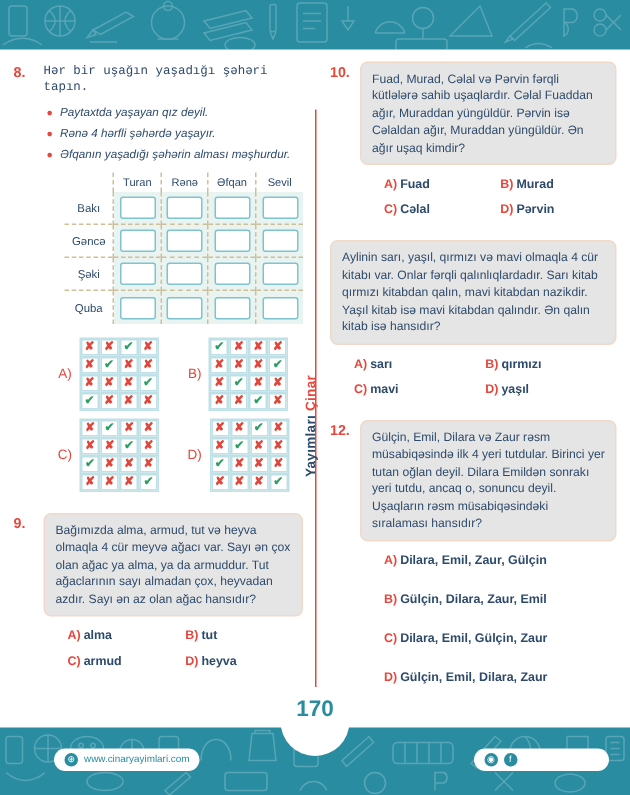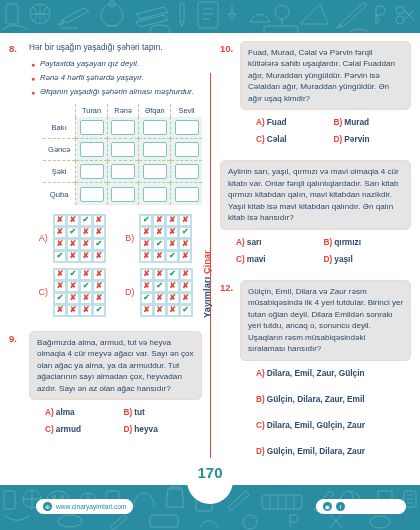--- a/index.html
+++ b/index.html
@@ -75,20 +75,21 @@
     font-size: 9.5px;
     padding-top: 2px;
   }
   .q-body { flex: 1 1 auto; }
 
   .q-title {
     color: #2e4a6b;
     font-size: 8.3px;
     line-height: 1.35;
     padding-top: 1px;
+    font-family: Liberation Mono, monospace;
   }
 
   .bullets { margin: 6px 0 0 2px; }
   .bullet {
     display: flex;
     font-size: 7.8px;
     color: #2e4a6b;
     line-height: 1.4;
     margin-bottom: 2.5px;
     font-style: italic;

